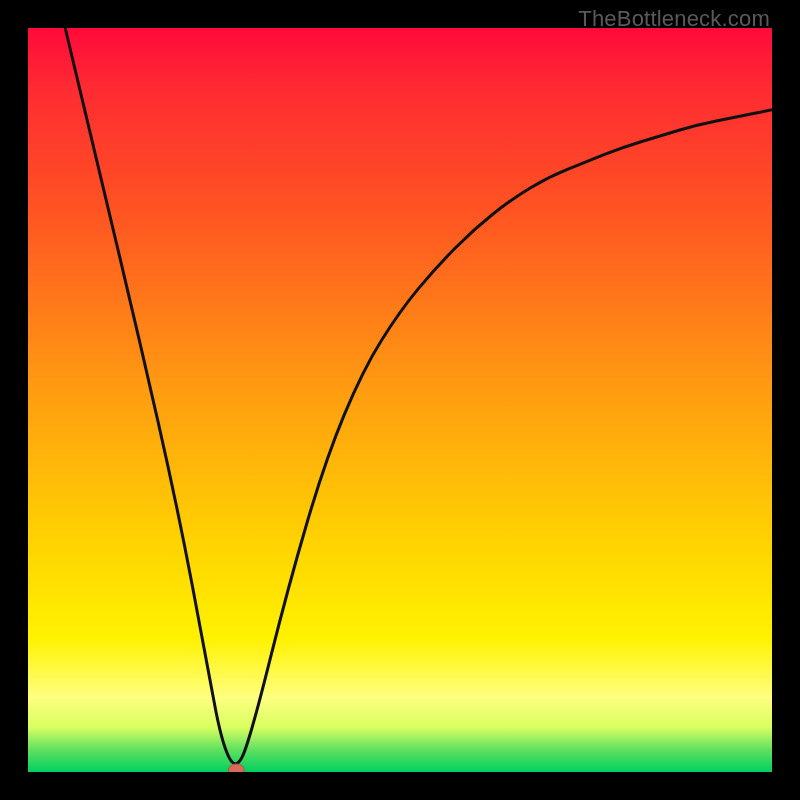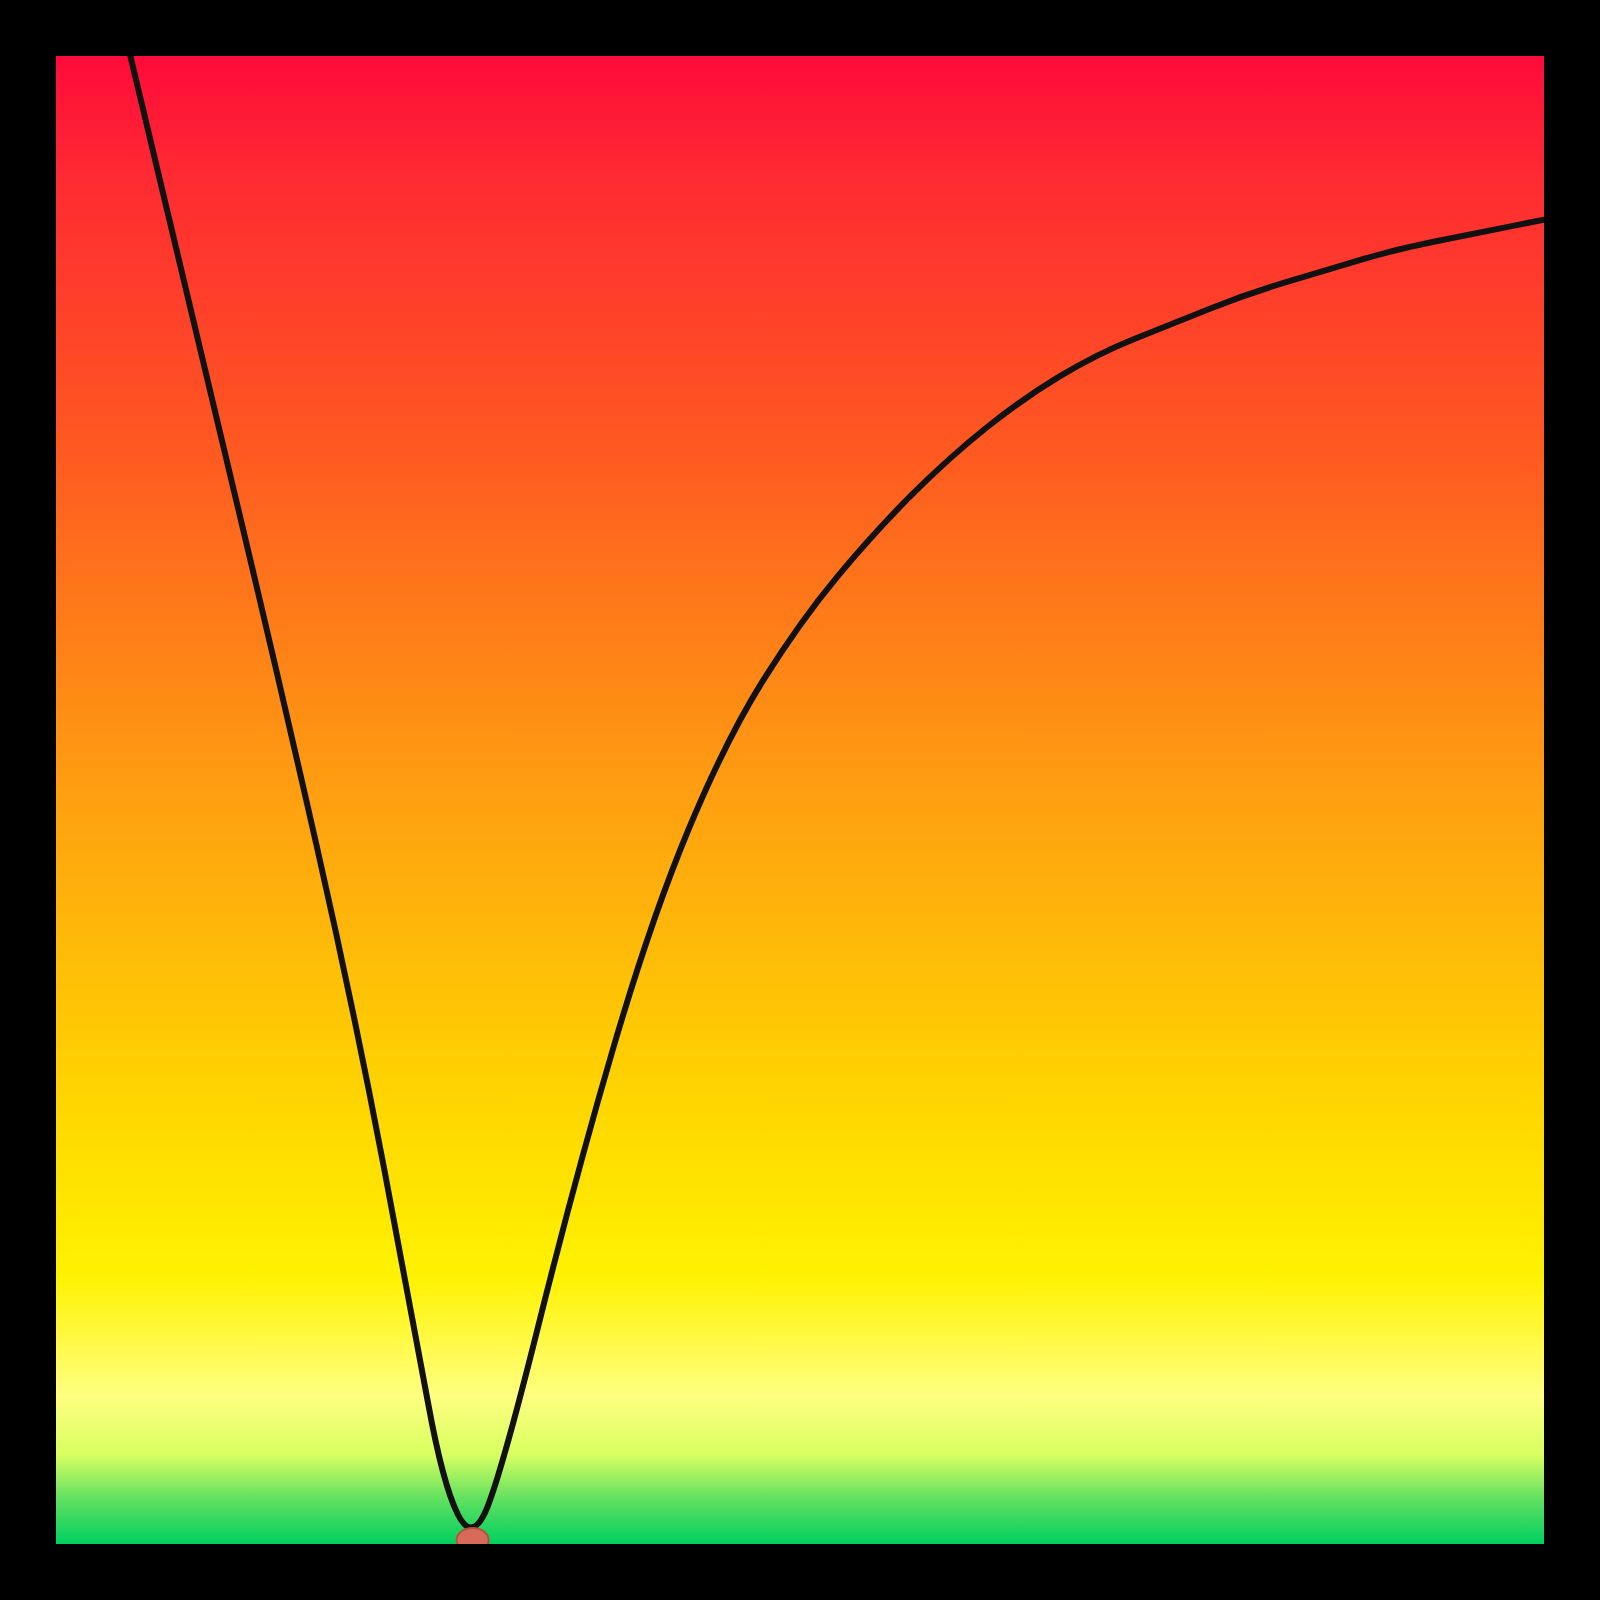--- a/index.html
+++ b/index.html
@@ -59,13 +59,14 @@
 </head>
 <body>
 
 <div class="frame">
   <div class="plot">
     <svg class="overlay" viewBox="0 0 744 744" preserveAspectRatio="none">
       <path id="curve-path" fill="none" stroke="#111" stroke-width="3" stroke-linejoin="round" stroke-linecap="round" d="M 37.2 0 Q 37.2 0 55.800000000000004 78.12 Q 74.4 156.24 93 234.36 Q 111.6 312.48 130.2 394.32000000000005 Q 148.8 476.16 163.68 554.28 Q 178.56 632.4 186 673.3199999999999 Q 193.44 714.24 200.88 729.12 Q 208.32000000000002 744 215.76 725.4 Q 223.2 706.8 241.79999999999998 632.4 Q 260.4 558 279 494.76 Q 297.6 431.52000000000004 316.20000000000005 386.88 Q 334.8 342.23999999999995 353.4 312.48 Q 372 282.72 390.6 260.4 Q 409.20000000000005 238.07999999999998 427.8 219.48 Q 446.4 200.88 465 186 Q 483.6 171.12 502.2 159.95999999999998 Q 520.8 148.79999999999995 539.4 141.36 Q 558 133.92000000000007 576.6 126.48000000000008 Q 595.2 119.04000000000008 613.8 113.46000000000004 Q 632.4 107.88 651 102.30000000000001 Q 669.6 96.72000000000003 688.2 93 Q 706.8 89.27999999999997 725.4 85.56 T 744 81.84000000000003"></path>
       <ellipse id="marker-dot" rx="8" ry="6" cx="208.32000000000002" cy="742" fill="#d86a5a" stroke="#b85040" stroke-width="1"></ellipse>
     </svg>
   </div>
+  <div class="site-label">TheBottleneck.com</div>
 </div>
 
 </body></html>

